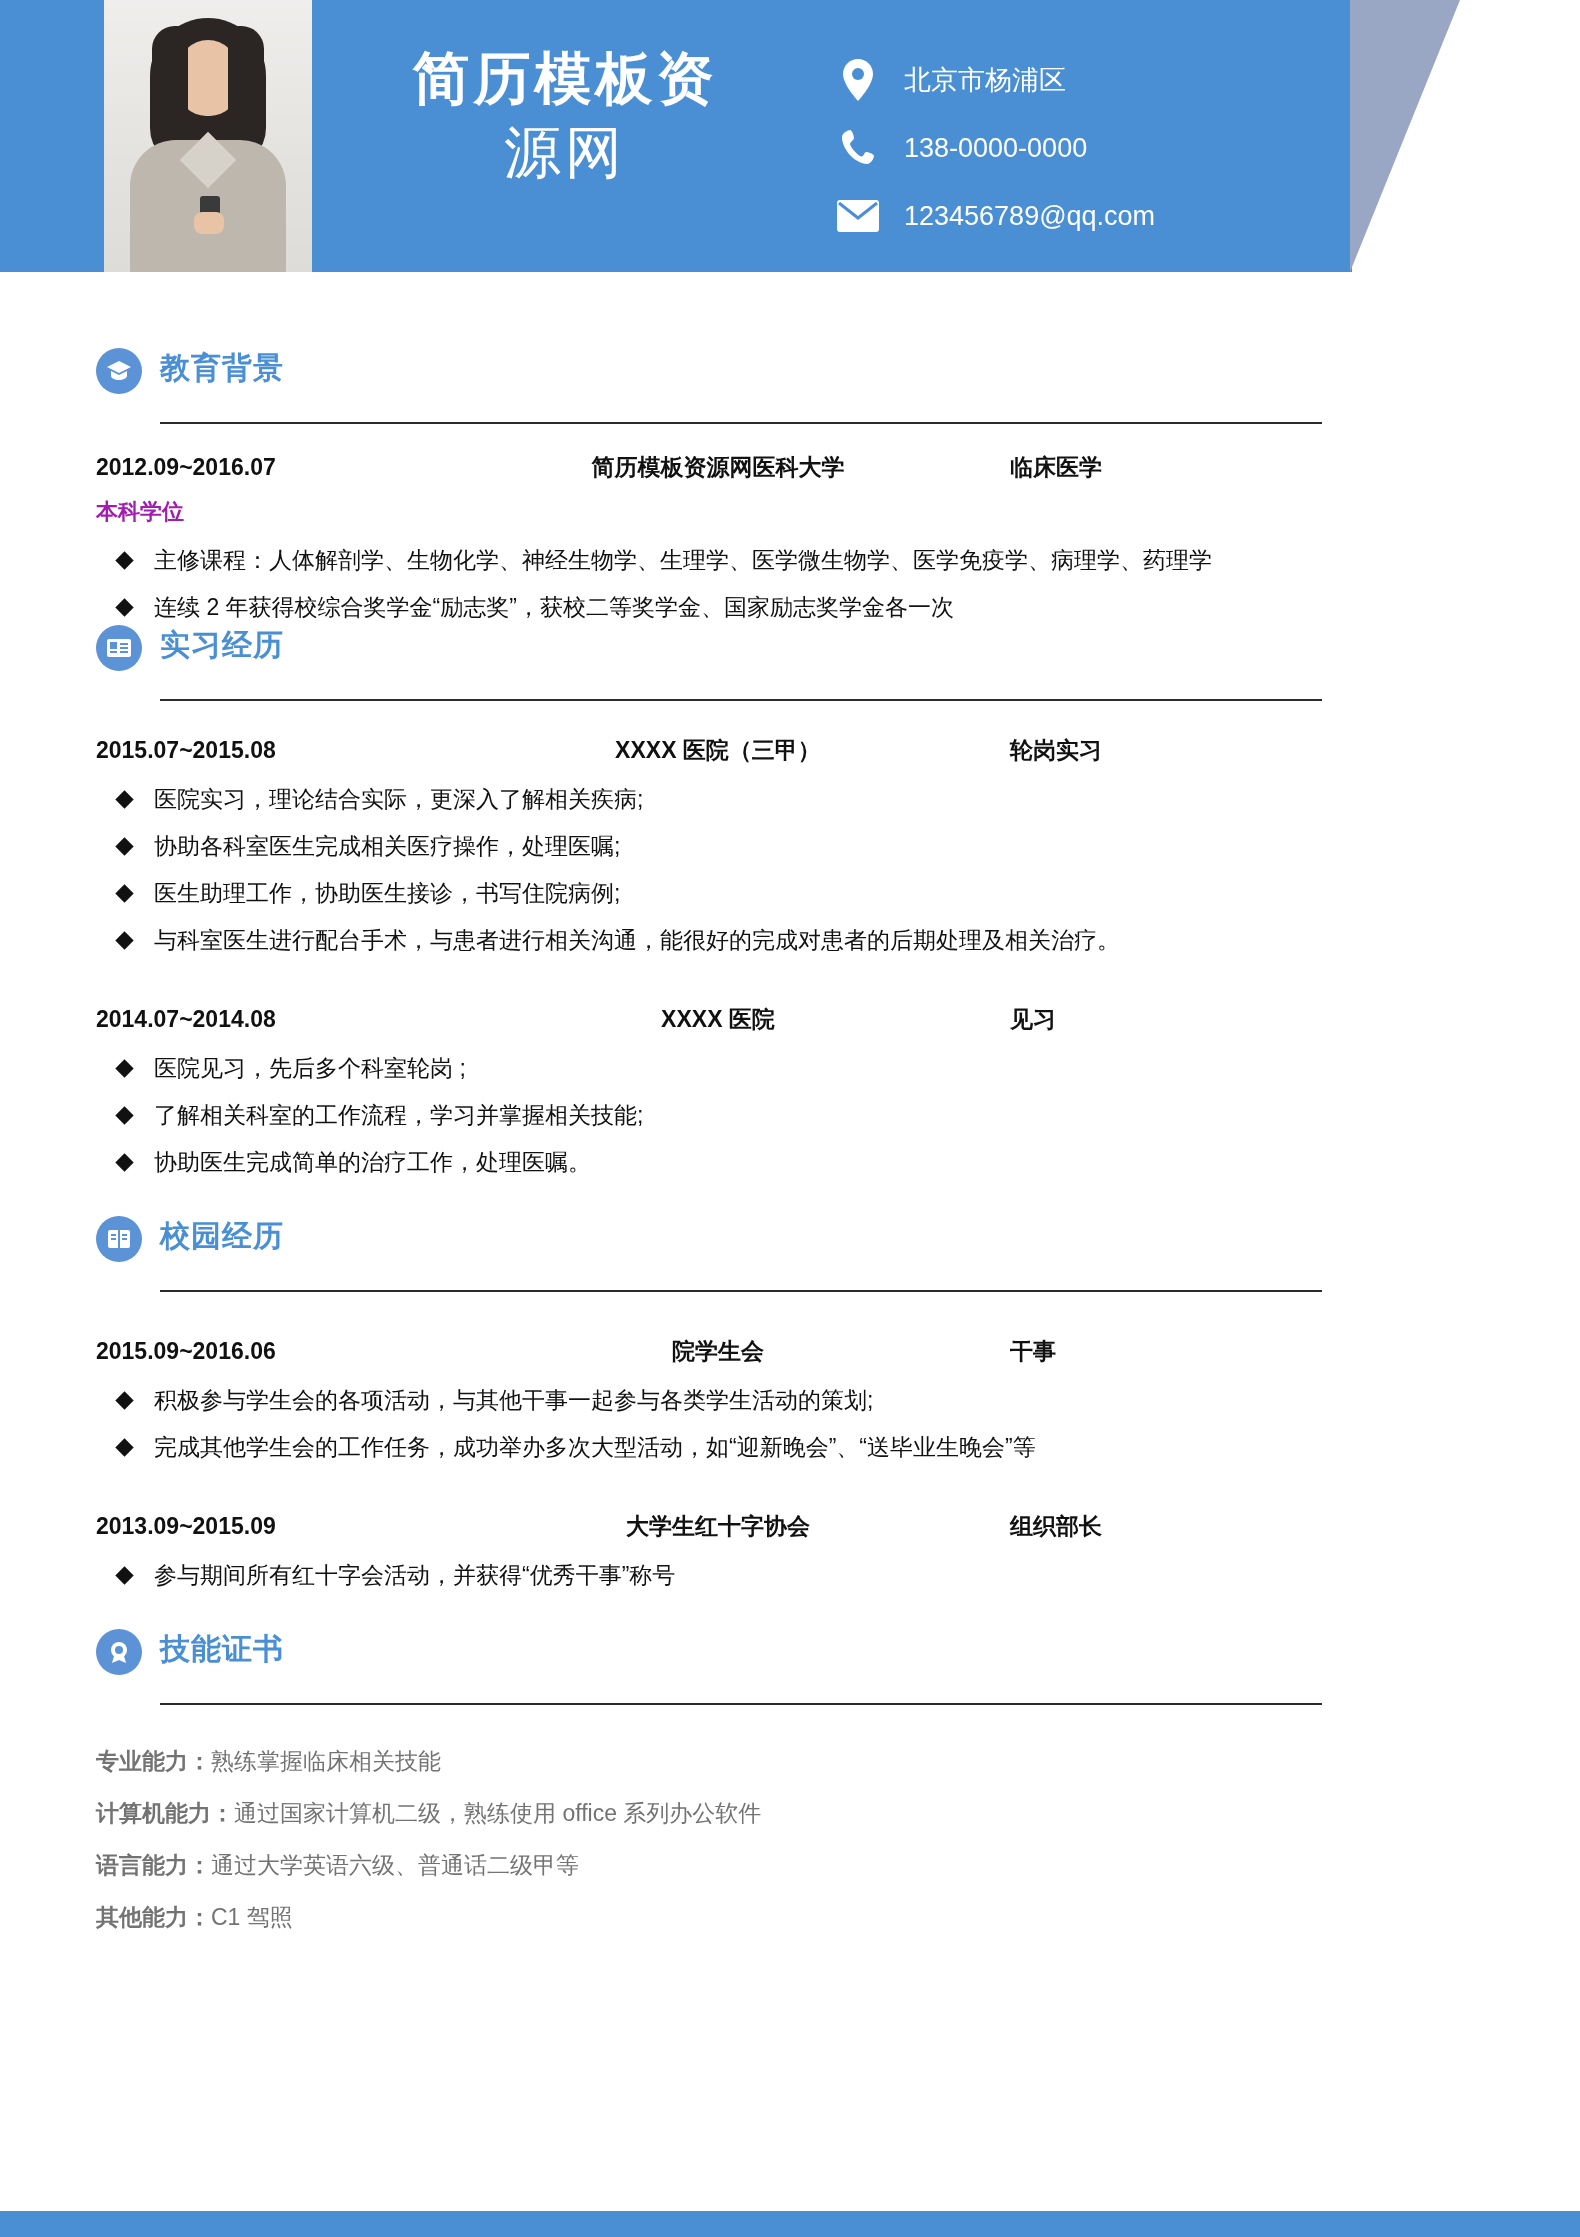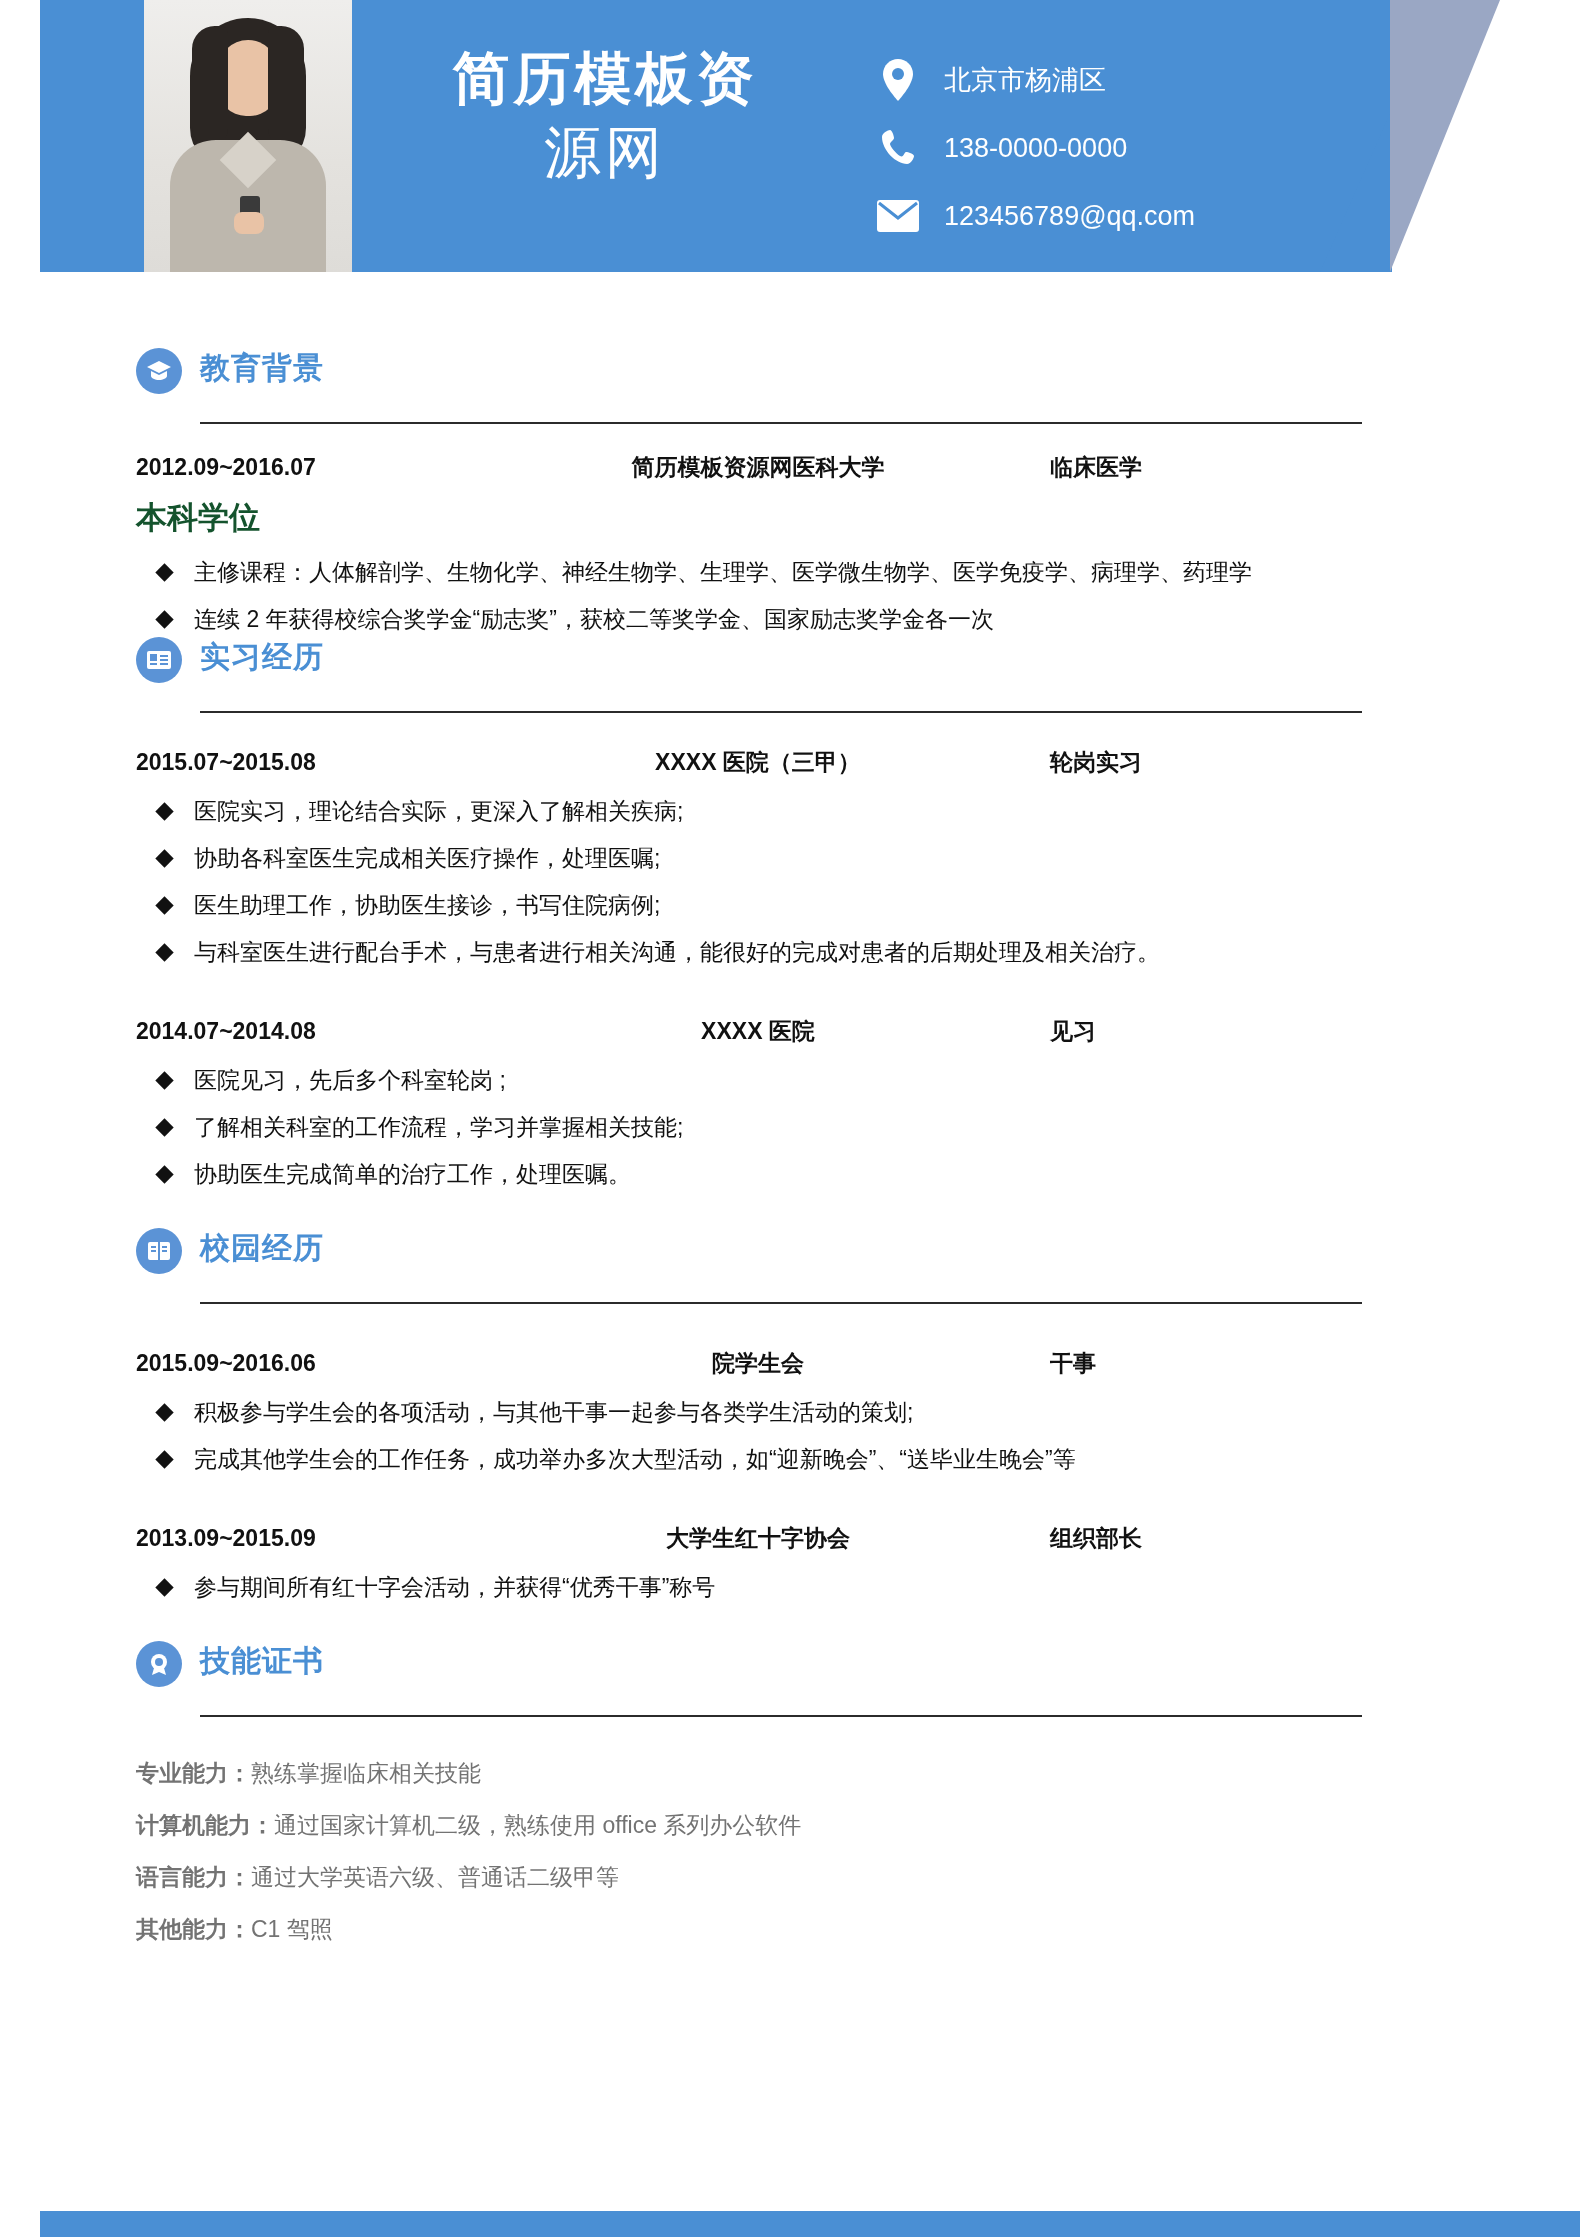--- a/index.html
+++ b/index.html
@@ -13,21 +13,20 @@
     font-family: "Liberation Sans", "DejaVu Sans", sans-serif;
     color: #1a1a1a;
     position: relative;
     overflow: hidden;
   }
   .page {
     position: relative;
     width: 1436px;
     height: 2237px;
     background: #ffffff;
-    margin-left: 40px;
   }
 
   
   .header {
     position: relative;
     width: 1580px;
     height: 272px;
     background: #ffffff;
     overflow: hidden;
   }
@@ -234,23 +233,23 @@
     align-items: baseline;
     font-size: 23px;
     font-weight: bold;
     color: #111;
   }
   .row3 .c-left { width: 330px; flex: none; }
   .row3 .c-mid { flex: 1 1 auto; text-align: center; }
   .row3 .c-right { width: 330px; flex: none; }
 
   .sub-line {
-    font-size: 31px;
+    font-size: 22px;
     font-weight: bold;
-    color: #14532d;
+    color: #a21caf;
     margin-top: 14px;
   }
 
   ul.bullets {
     list-style: none;
     margin: 10px 0 0 0;
     padding: 0;
   }
   ul.bullets li {
     position: relative;

